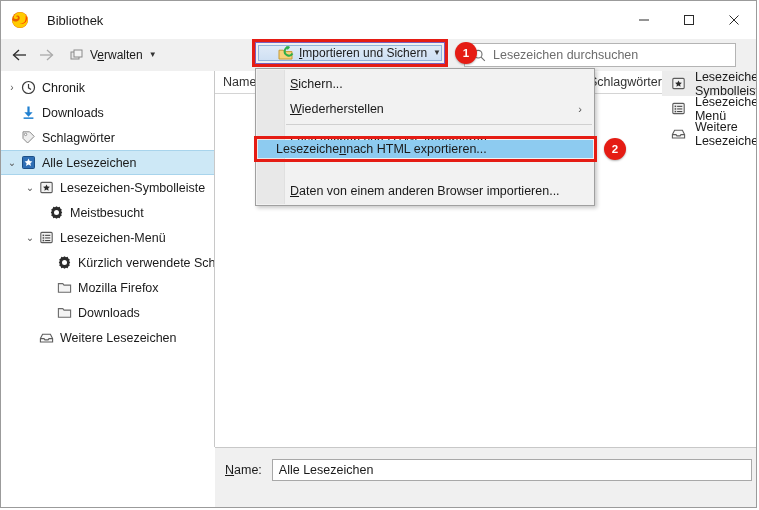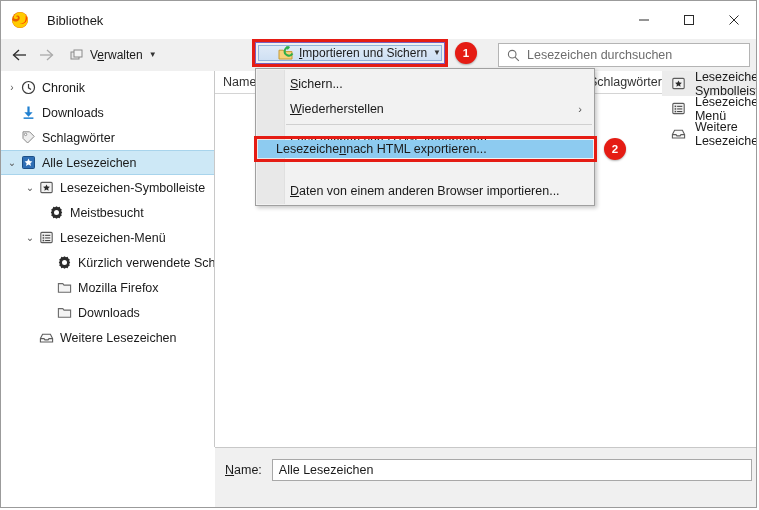--- a/index.html
+++ b/index.html
@@ -132,23 +132,23 @@
     display: flex;
     align-items: center;
     padding-left: 5px;
     cursor: default;
     justify-content: flex-end;
   }
 
   
   #search-box {
     position: absolute;
-    right: 6px;
+    right: 20px;
     top: 4px;
-    width: 252px;
+    width: 272px;
     height: 24px;
     background: #ffffff;
     border: 1px solid #b4b4b4;
     box-sizing: border-box;
     display: flex;
     align-items: center;
     padding-left: 8px;
   }
   #search-placeholder {
     margin-left: 7px;

